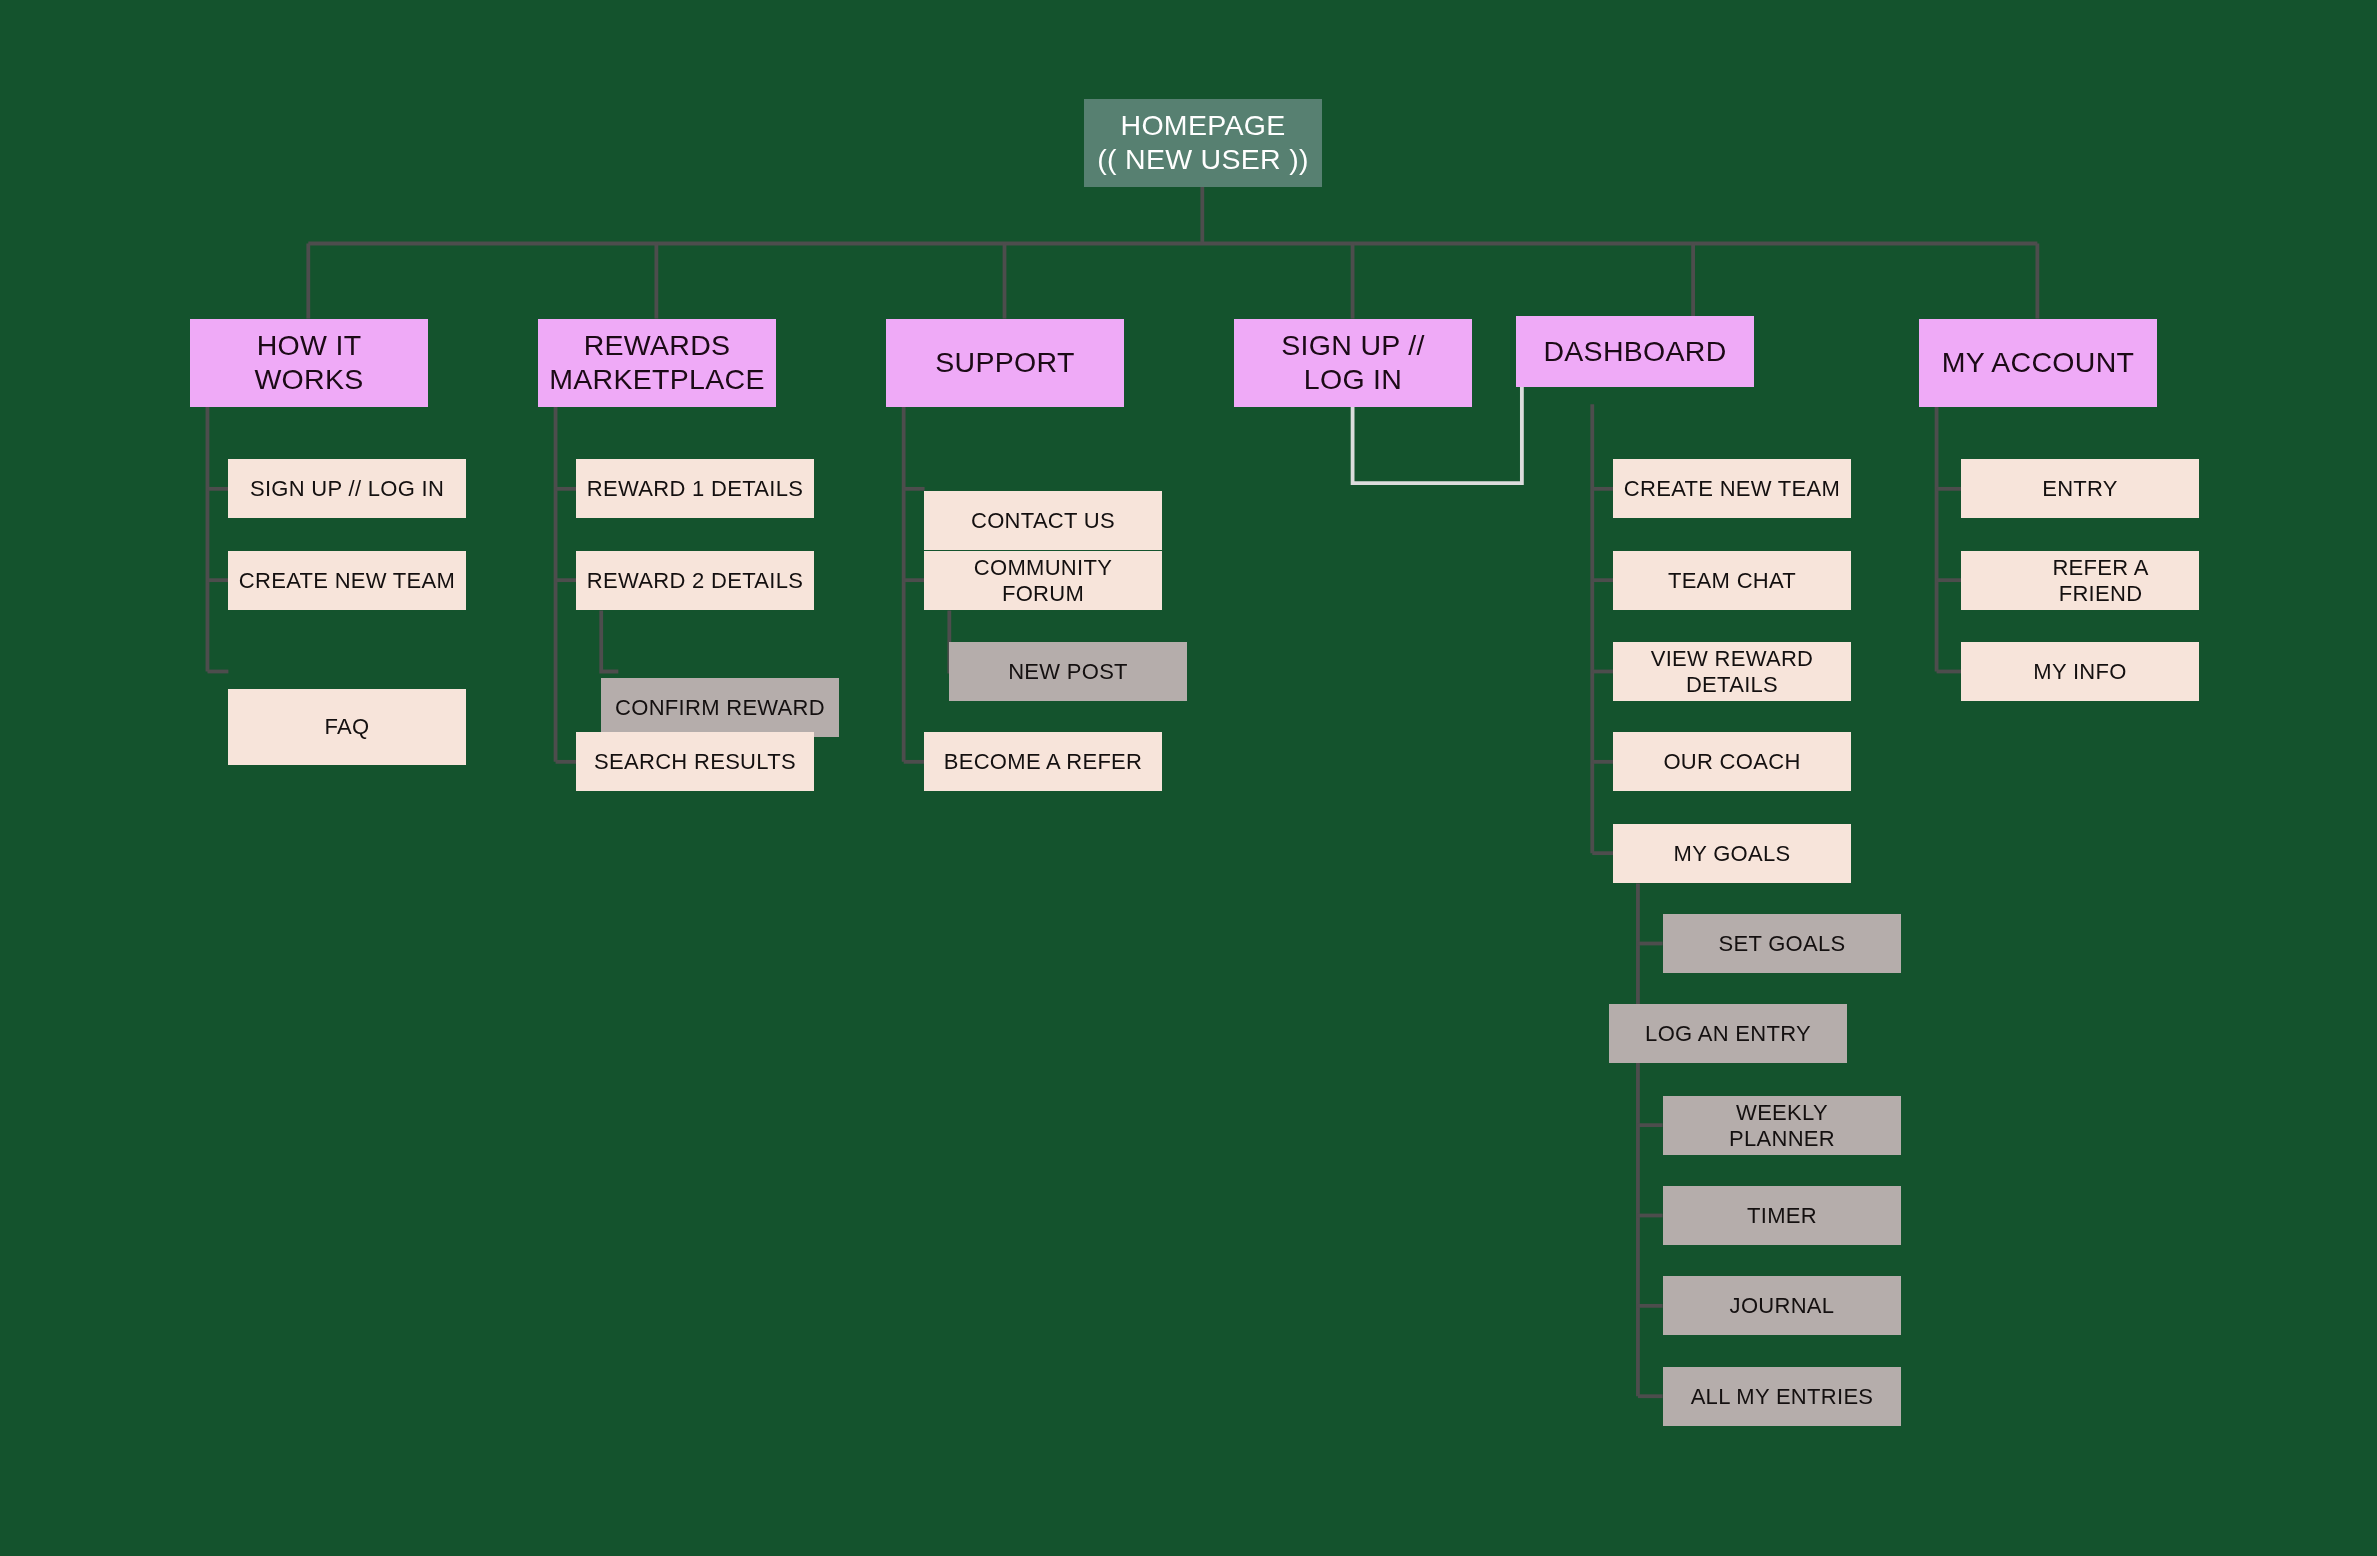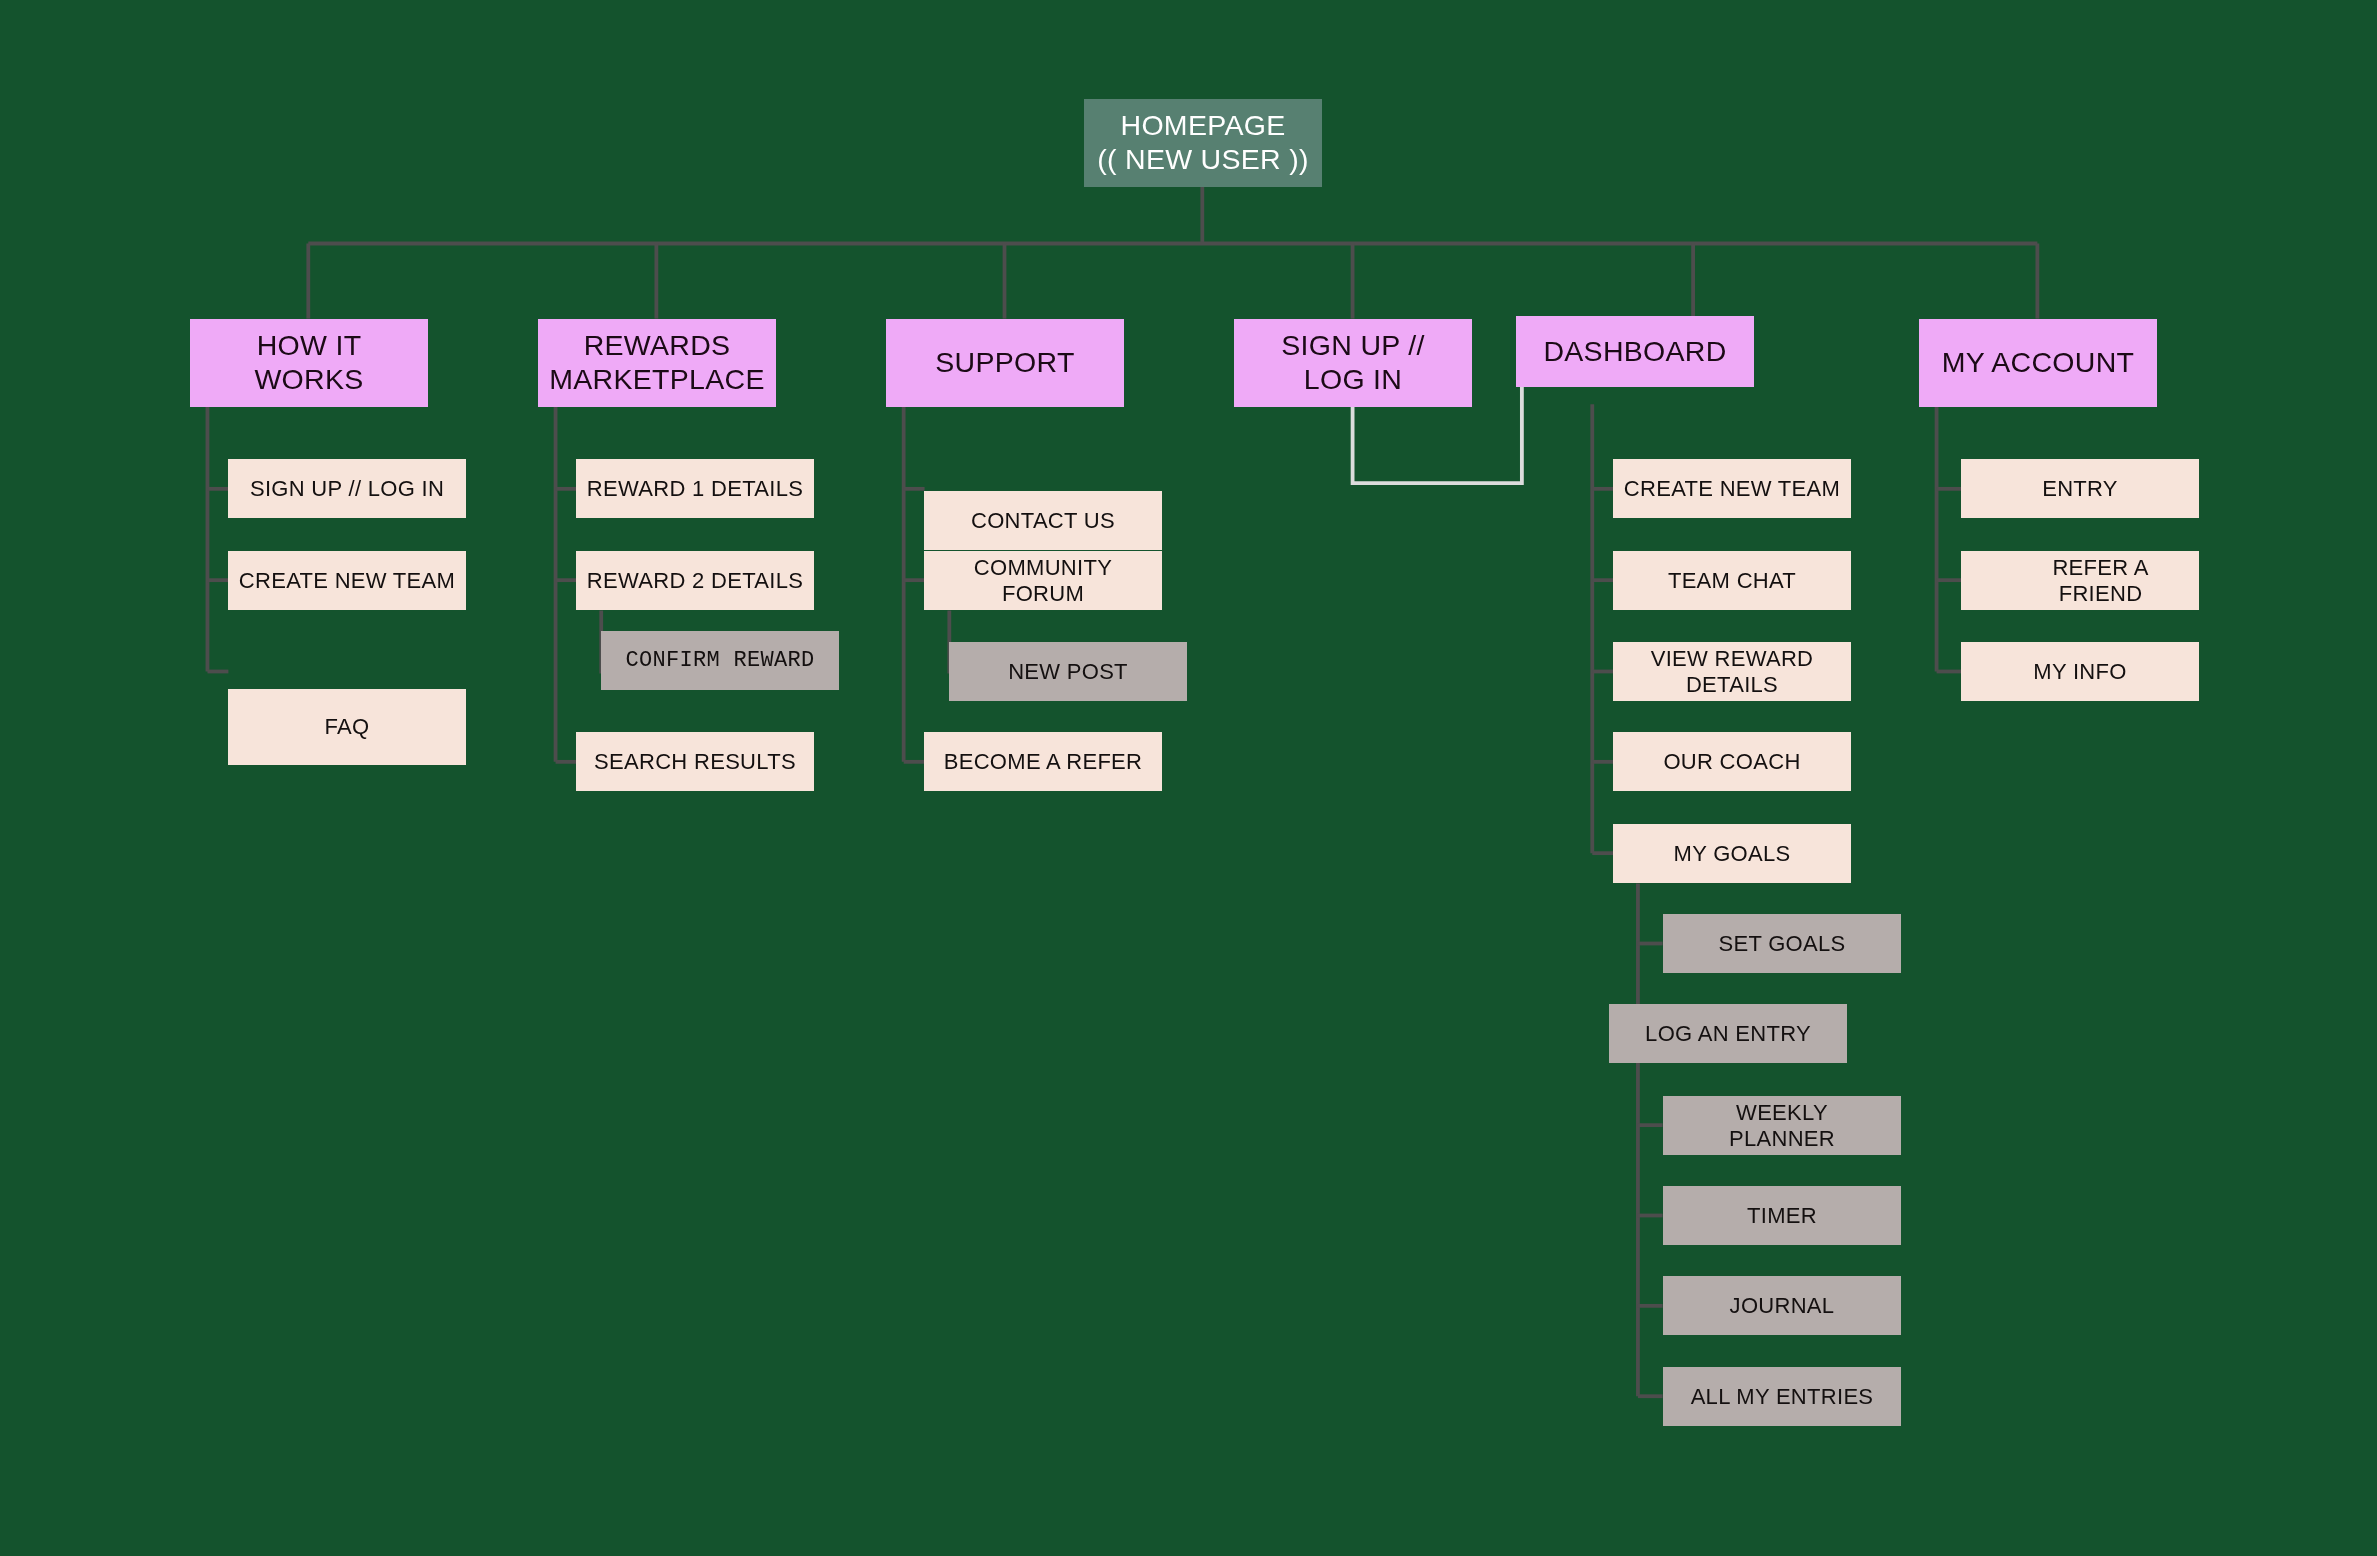--- a/index.html
+++ b/index.html
@@ -130,21 +130,21 @@
   <div class="node primary" style="left:190px; top:319px; width:238px; height:88px;">HOW IT
 WORKS</div>
   <div class="node secondary" style="left:228px; top:459px; width:238px; height:59px;">SIGN UP // LOG IN</div>
   <div class="node secondary" style="left:228px; top:551px; width:238px; height:59px;">CREATE NEW TEAM</div>
   <div class="node secondary" style="left:228px; top:642px; width:238px; height:76px;margin-top:47px;">FAQ</div>
 
   <div class="node primary overflow-label" style="left:538px; top:319px; width:238px; height:88px;">REWARDS
 MARKETPLACE</div>
   <div class="node secondary" style="left:576px; top:459px; width:238px; height:59px;">REWARD 1 DETAILS</div>
   <div class="node secondary" style="left:576px; top:551px; width:238px; height:59px;">REWARD 2 DETAILS</div>
-  <div class="node tertiary" style="left:601px; top:631px; width:238px; height:59px;font-family:Liberation Mono, monospace;">CONFIRM REWARD</div>
+  <div class="node tertiary" style="left:601px; top:678px; width:238px; height:59px;">CONFIRM REWARD</div>
   <div class="node secondary" style="left:576px; top:732px; width:238px; height:59px;">SEARCH RESULTS</div>
 
   <div class="node primary" style="left:886px; top:319px; width:238px; height:88px;">SUPPORT</div>
   <div class="node secondary" style="left:924px; top:459px; width:238px; height:59px;margin-top:32px;">CONTACT US</div>
   <div class="node secondary" style="left:924px; top:551px; width:238px; height:59px;">COMMUNITY
 FORUM</div>
   <div class="node tertiary" style="left:949px; top:642px; width:238px; height:59px;">NEW POST</div>
   <div class="node secondary" style="left:924px; top:732px; width:238px; height:59px;">BECOME A REFER</div>
 
   <div class="node primary" style="left:1234px; top:319px; width:238px; height:88px;">SIGN UP //

